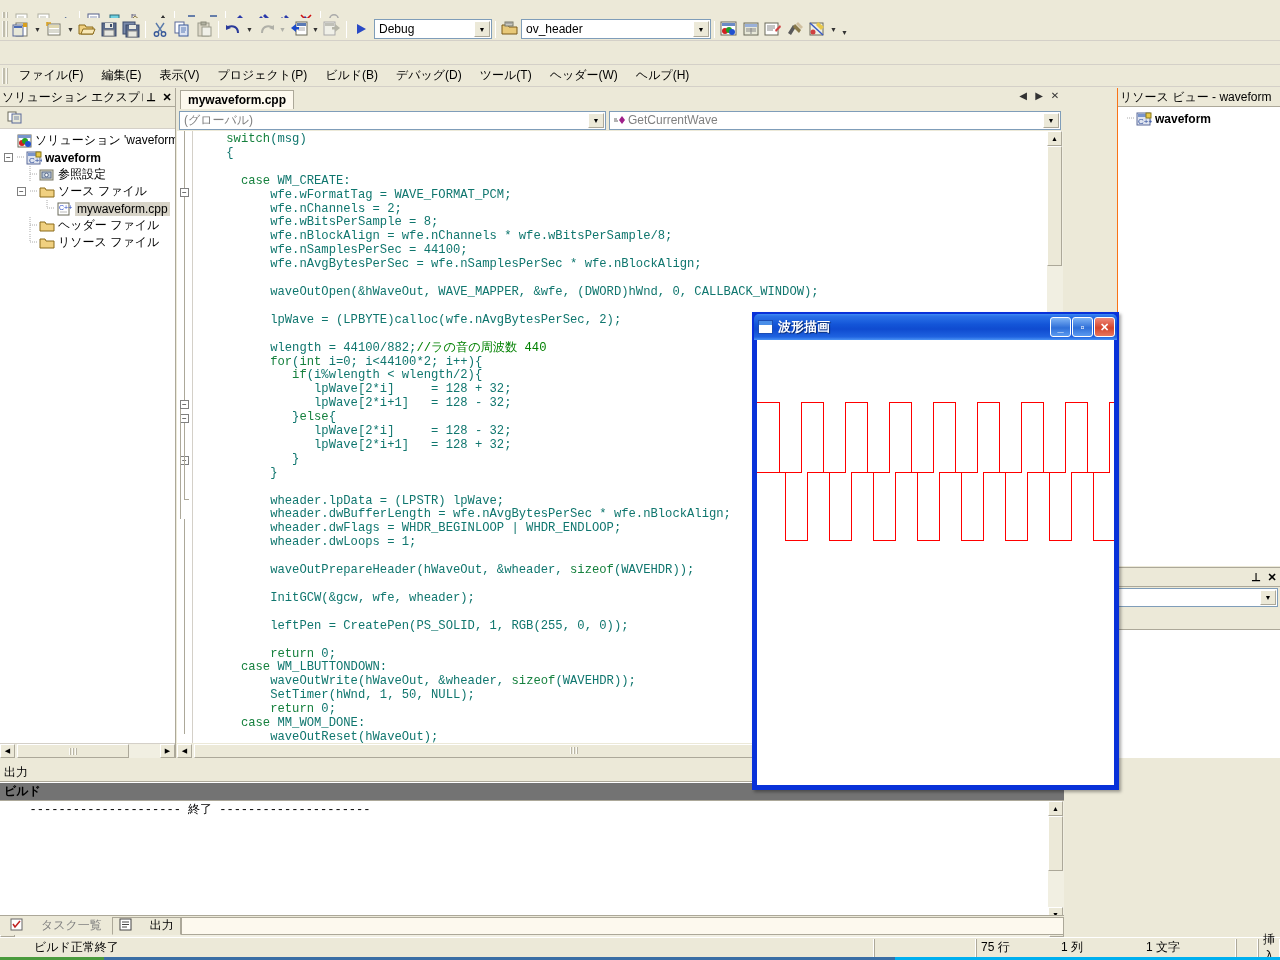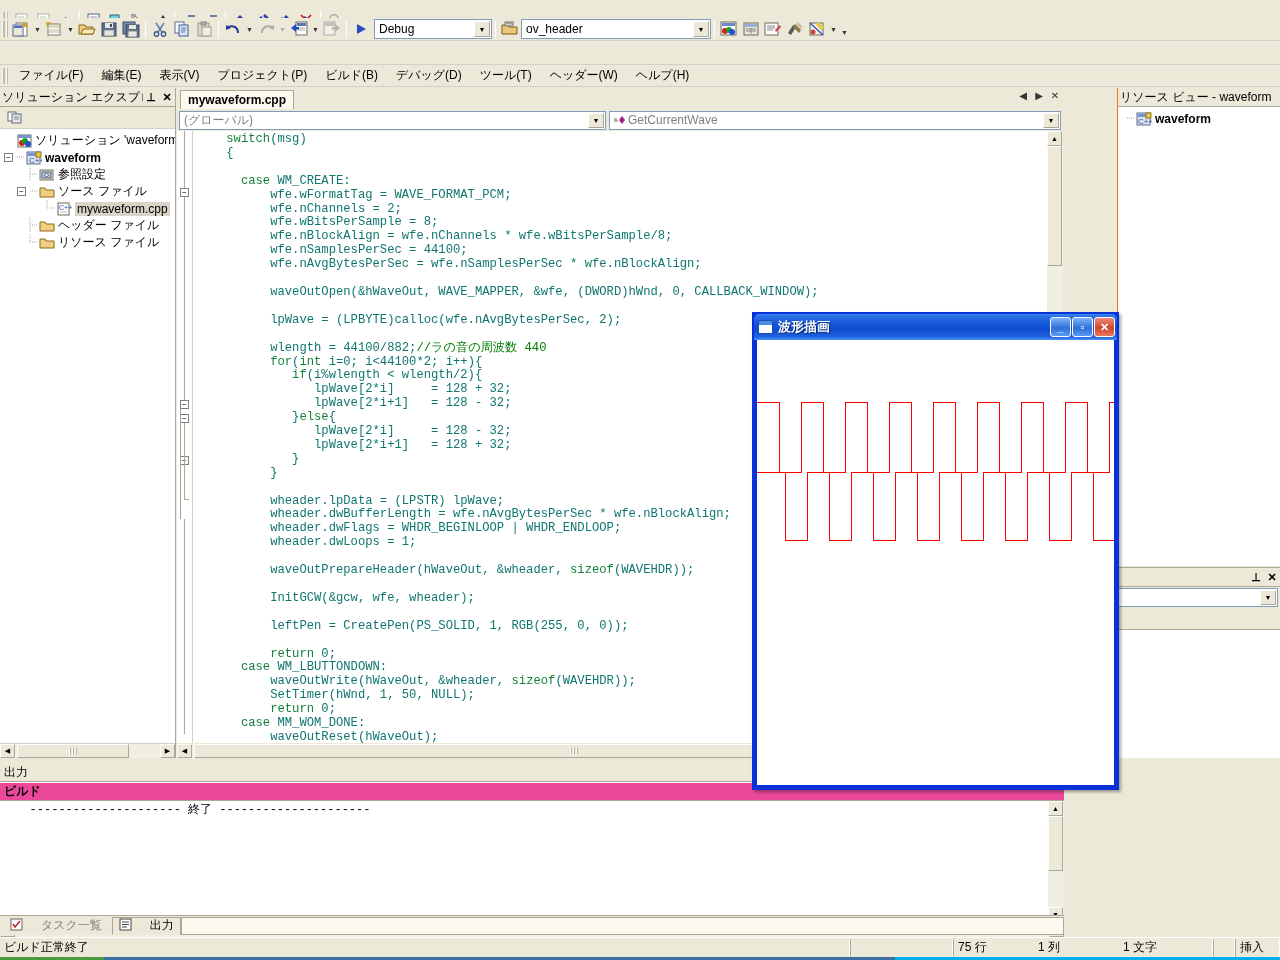--- a/index.html
+++ b/index.html
@@ -216,21 +216,21 @@
   
   #output-panel {
     position: absolute; top: 763px; left: 0; width: 1064px; height: 174px;
     background: #ece9d8; display: flex; flex-direction: column;
   }
   #out-title {
     height: 19px; background: #ece9d8; display: flex; align-items: center;
     padding-left: 4px; font-size: 12px; border-bottom: 1px solid #aca899;
   }
   #out-sub {
-    height: 19px; background: #ec4899; display: flex; align-items: center;
+    height: 19px; background: #737373; display: flex; align-items: center;
     padding-left: 4px; font-size: 12px; font-weight: bold;
     border-bottom: 1px solid #aca899;
     border-top: 1px solid #fff;
   }
   #out-sub-bar { position: relative; }
   #out-sub-arrow {
     position: absolute; right: 1px; top: 1px; width: 15px; height: 15px;
     background: #ece9d8; border: 1px solid; border-color: #fff #aca899 #aca899 #fff;
     display: flex; align-items: center; justify-content: center; font-size: 7px;
   }
@@ -256,20 +256,21 @@
   }
   .btab.inactive { color: #808080; border: 1px solid transparent; }
   .btab.active { background: #ece9d8; border: 1px solid #aca899; border-bottom-color: #ece9d8; }
   #btab-filler { flex: 1; height: 18px; background: #fdf9ee; border: 1px solid #aca899; margin-left: 0; }
 
   
   #statusbar {
     position: absolute; top: 937px; left: 0; width: 1280px; height: 20px;
     background: #ece9d8; display: flex; align-items: center; font-size: 12px;
     border-top: 1px solid #fff;
+    padding-left: 30px;
   }
   .sb-cell {
     height: 18px; display: flex; align-items: center; padding: 0 4px;
     border-left: 1px solid #aca899; border-right: 1px solid #fff;
   }
   #sb-msg { width: 850px; border-left: none; }
   #sb-blank { width: 103px; }
   #sb-pos { width: 260px; display: flex; align-items: center; }
   #sb-pos span { display: inline-block; }
   #sb-narrow { width: 22px; }

